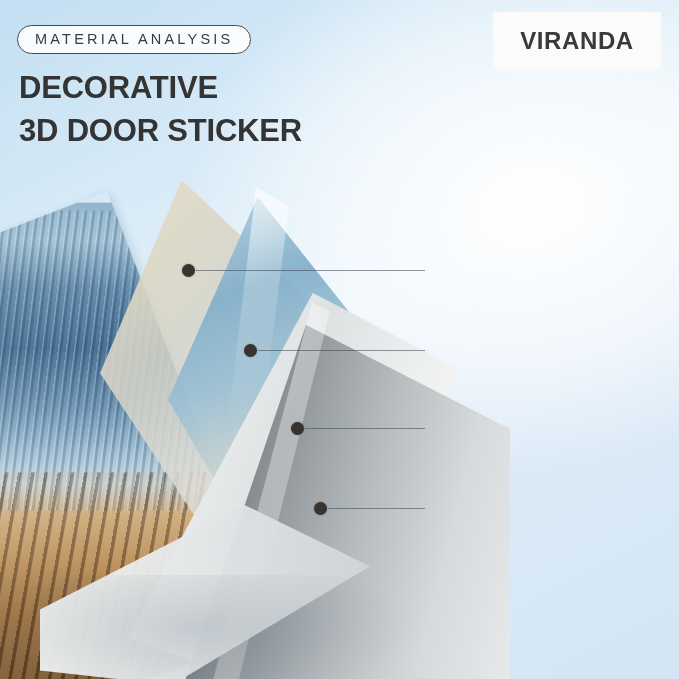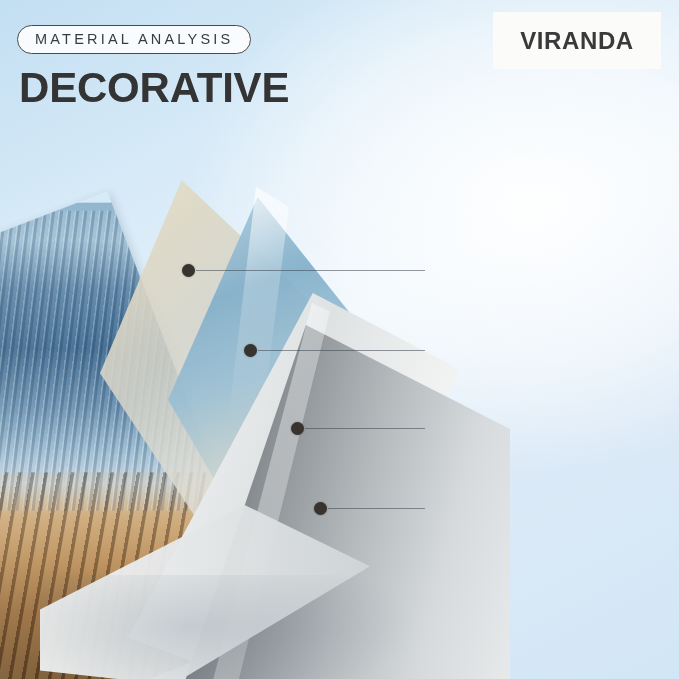--- a/index.html
+++ b/index.html
@@ -40,21 +40,21 @@
     white-space: nowrap;
     line-height: 1;
   }
 
   #title {
     position: absolute;
     left: 19px;
     top: 66px;
     color: #343434;
     font-weight: bold;
-    font-size: 42px;
+    font-size: 31px;
     line-height: 43px;
     letter-spacing: -0.2px;
     white-space: nowrap;
   }
   #title .ln2 { display: block; }
 
   #brand-box {
     position: absolute;
     right: 18px;
     top: 12px;
@@ -266,20 +266,21 @@
 <body>
 
 <div id="stage">
 
   <div id="badge">
     <span>MATERIAL ANALYSIS</span>
   </div>
 
   <div id="title">
     <span class="ln1">DECORATIVE</span>
+    <span class="ln2">3D DOOR STICKER</span>
   </div>
 
   <div id="brand-box">
     <span>VIRANDA</span>
   </div>
 
   <div id="art">
     <div class="photo-panel">
       <div class="photo-inner"></div>
       <div class="ripples"></div>

